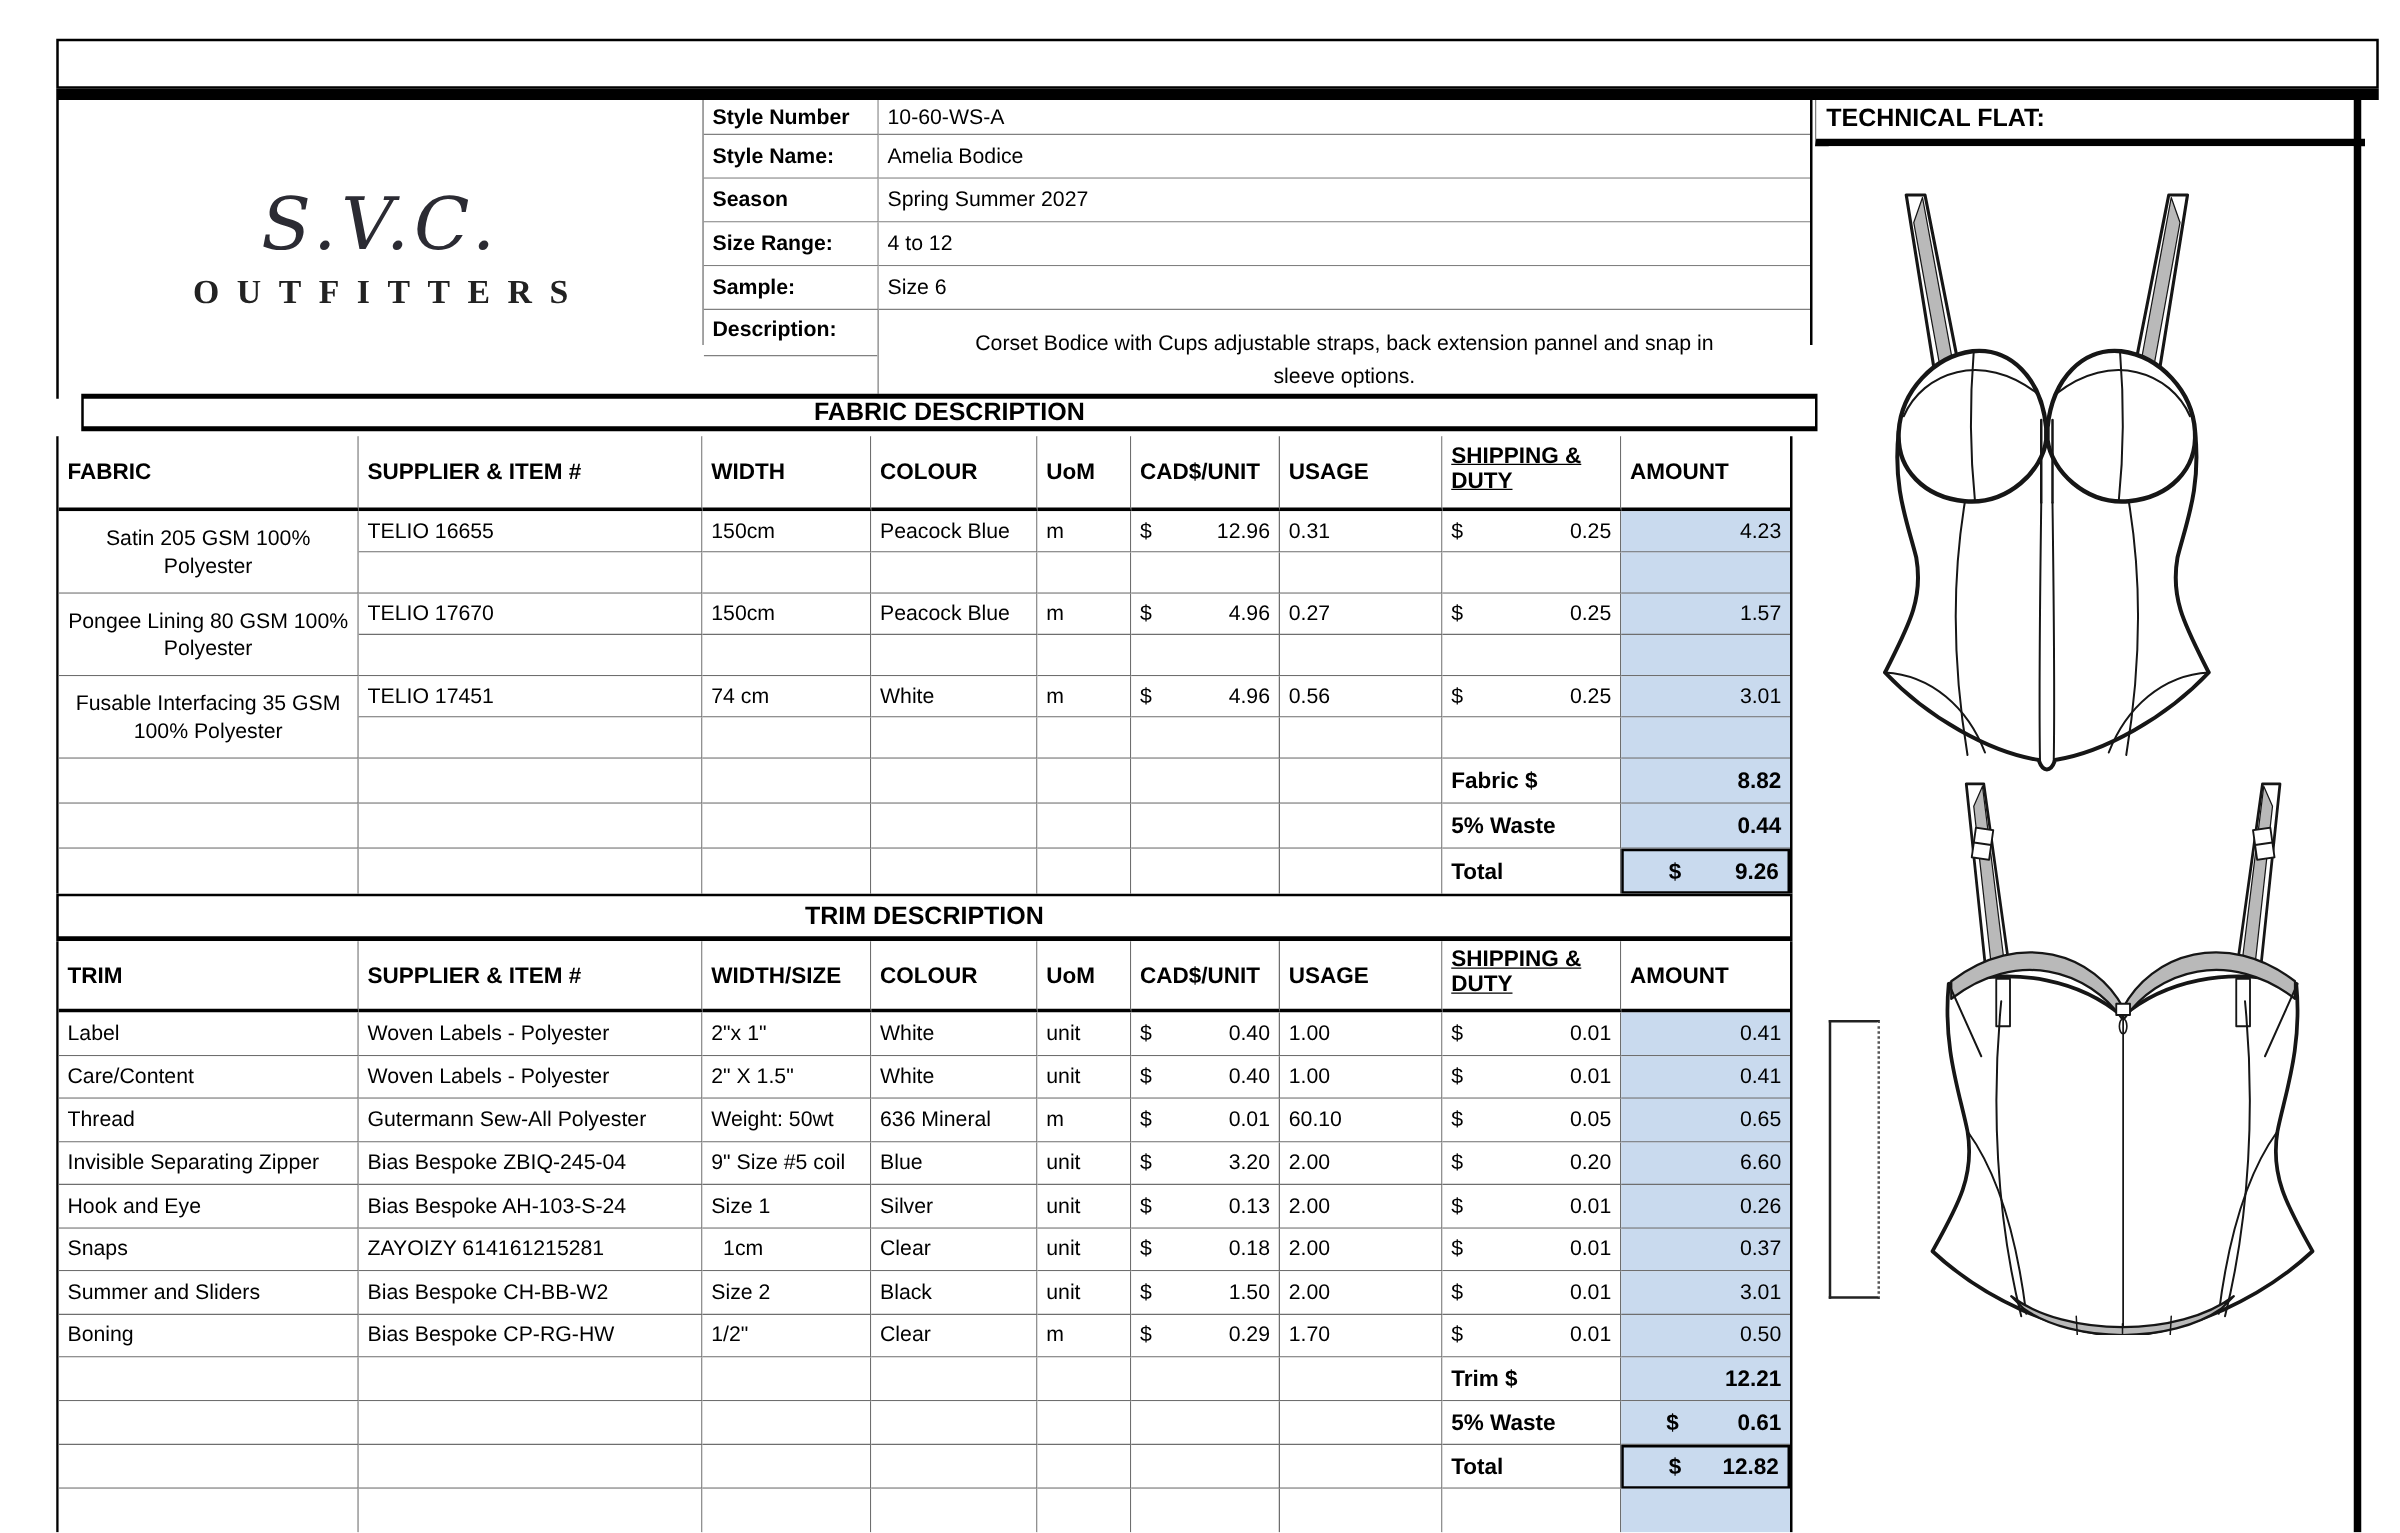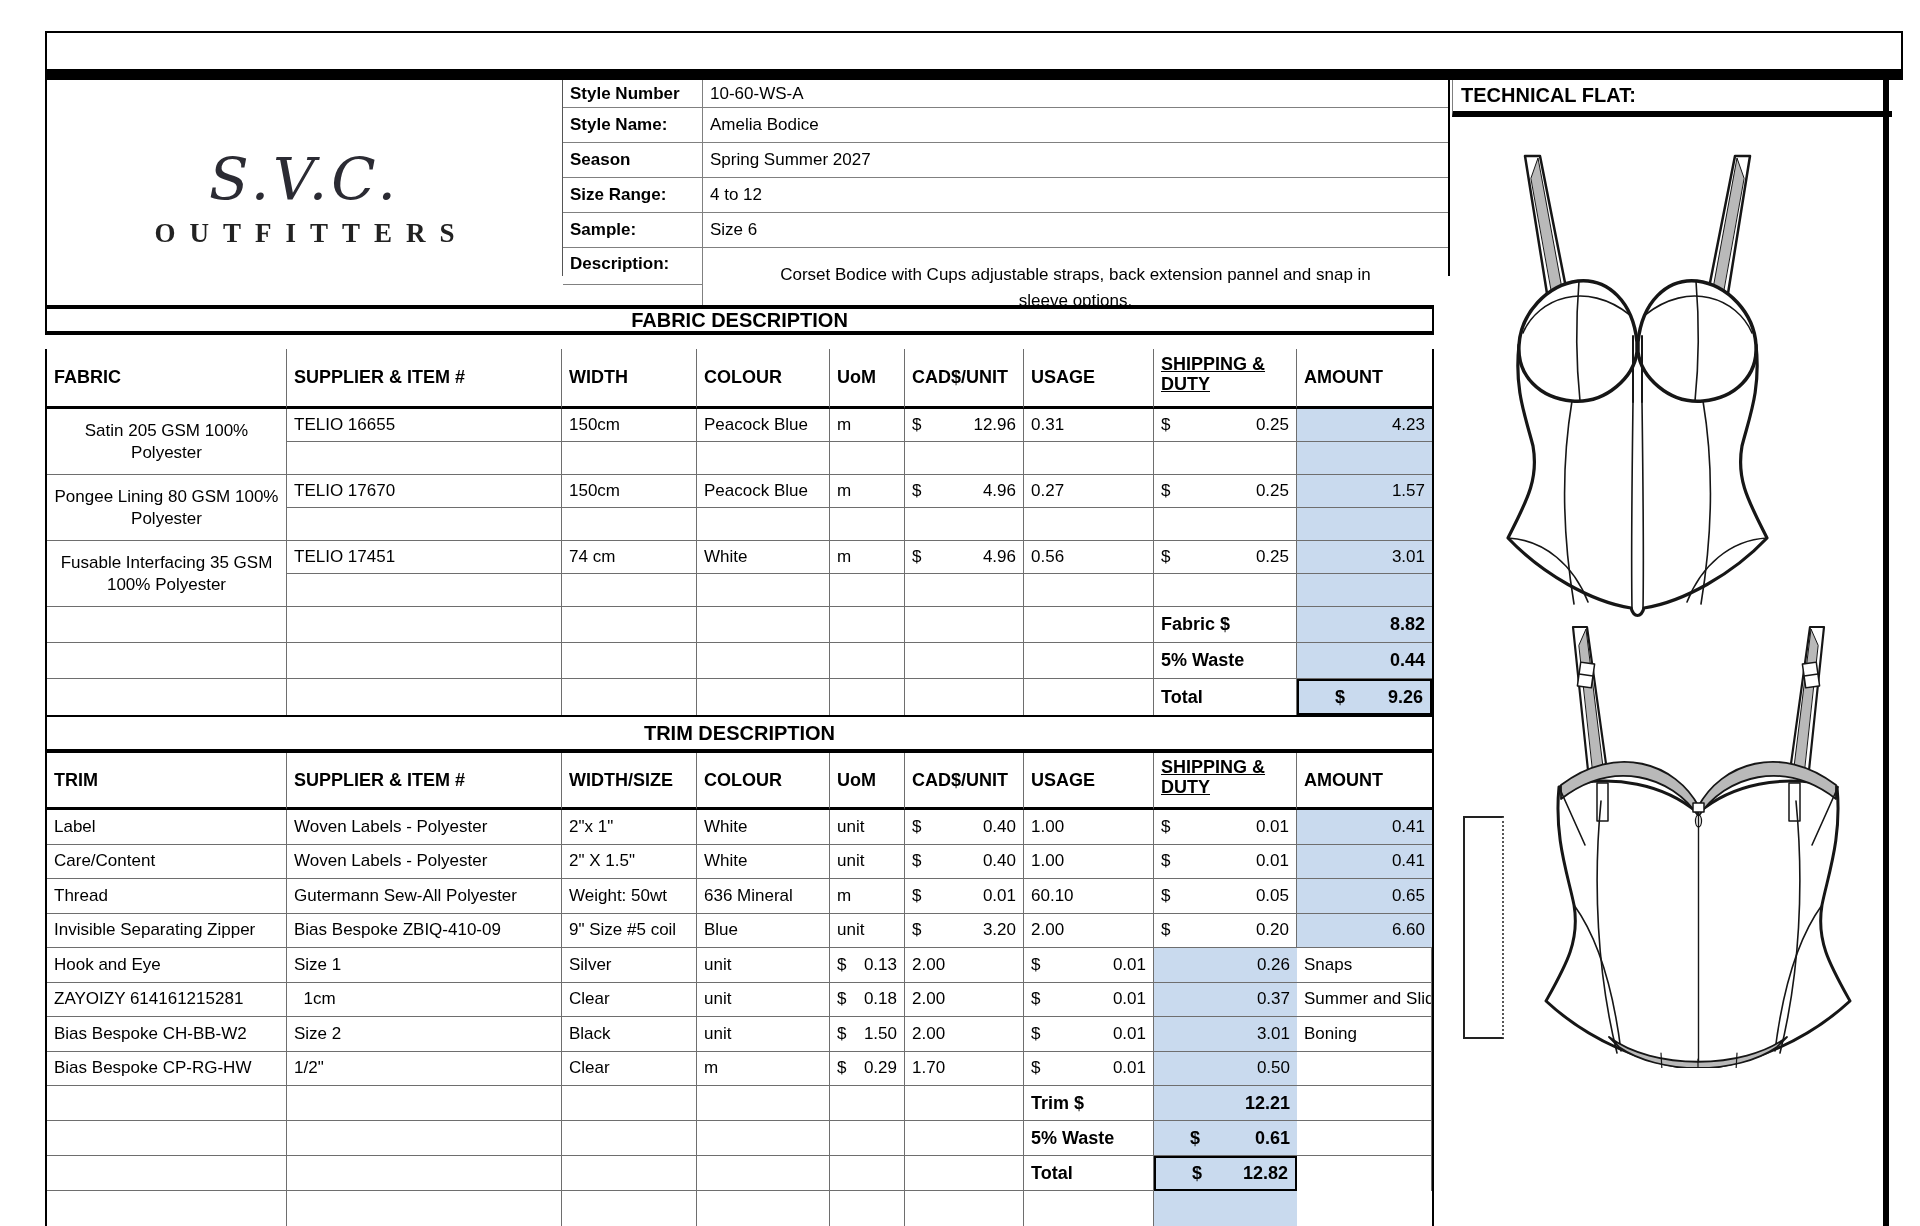--- a/index.html
+++ b/index.html
@@ -40,21 +40,21 @@
              display:flex; align-items:center; padding:0 8px; font-weight:700; font-size:20px; }
   .tf-panel { position:absolute; left:1463px; top:117px; width:420px; height:1109px; background:#fff; }
   .tf-front { position:absolute; left:37px; top:33px; }
   .tf-back  { position:absolute; left:78px; top:506px; }
   .tf-strip { position:absolute; left:0px; top:699px; width:41px; height:223px; background:#fff;
               border:2px solid #222; border-right:2px dotted #555; }
 
   
   .band { position:absolute; left:45px; width:1389px; background:#fff; display:flex; align-items:center; justify-content:center;
           font-weight:700; font-size:20px; border-left:2px solid #000; border-right:2px solid #000; }
-  .band-fabric { top:305px; height:30px; border-top:4px solid #000; border-bottom:4px solid #000; }
+  .band-fabric { top:315px; height:30px; border-top:4px solid #000; border-bottom:4px solid #000;margin-left:20px; }
   .band-trim   { top:715px; height:38px; border-top:2px solid #000; border-bottom:4px solid #000; }
 
   
   .sheet { position:absolute; left:45px; width:1389px; display:grid;
            grid-template-columns:240px 275px 135px 133px 75px 119px 130px 143px 135px;
            border-left:2px solid #000; border-right:2px solid #000; background:#fff; }
   .fabric-sheet { top:349px; grid-template-rows:60px 33px 33px 33px 33px 33px 33px 36px 36px 36px; }
   .trim-sheet   { top:753px; grid-template-rows:57px repeat(8, 34.5px) 35px 35px 35px 35px; }
 
   .c { border-right:1px solid #6e6e6e; border-bottom:1px solid #6e6e6e; display:flex; align-items:center;
@@ -297,30 +297,31 @@
     <div class="c">Gutermann Sew-All Polyester</div>
     <div class="c">Weight: 50wt</div>
     <div class="c">636 Mineral</div>
     <div class="c">m</div>
     <div class="c money"><span>$</span><span>0.01</span></div>
     <div class="c">60.10</div>
     <div class="c money"><span>$</span><span>0.05</span></div>
     <div class="c lc amt rt">0.65</div>
 
     <div class="c">Invisible Separating Zipper</div>
-    <div class="c">Bias Bespoke ZBIQ-410-09</div>
+    <div class="c">Bias Bespoke ZBIQ-245-04</div>
     <div class="c">9" Size #5 coil</div>
     <div class="c">Blue</div>
     <div class="c">unit</div>
     <div class="c money"><span>$</span><span>3.20</span></div>
     <div class="c">2.00</div>
     <div class="c money"><span>$</span><span>0.20</span></div>
     <div class="c lc amt rt">6.60</div>
 
     <div class="c">Hook and Eye</div>
+    <div class="c">Bias Bespoke AH-103-S-24</div>
     <div class="c">Size 1</div>
     <div class="c">Silver</div>
     <div class="c">unit</div>
     <div class="c money"><span>$</span><span>0.13</span></div>
     <div class="c">2.00</div>
     <div class="c money"><span>$</span><span>0.01</span></div>
     <div class="c lc amt rt">0.26</div>
 
     <div class="c">Snaps</div>
     <div class="c">ZAYOIZY 614161215281</div>

